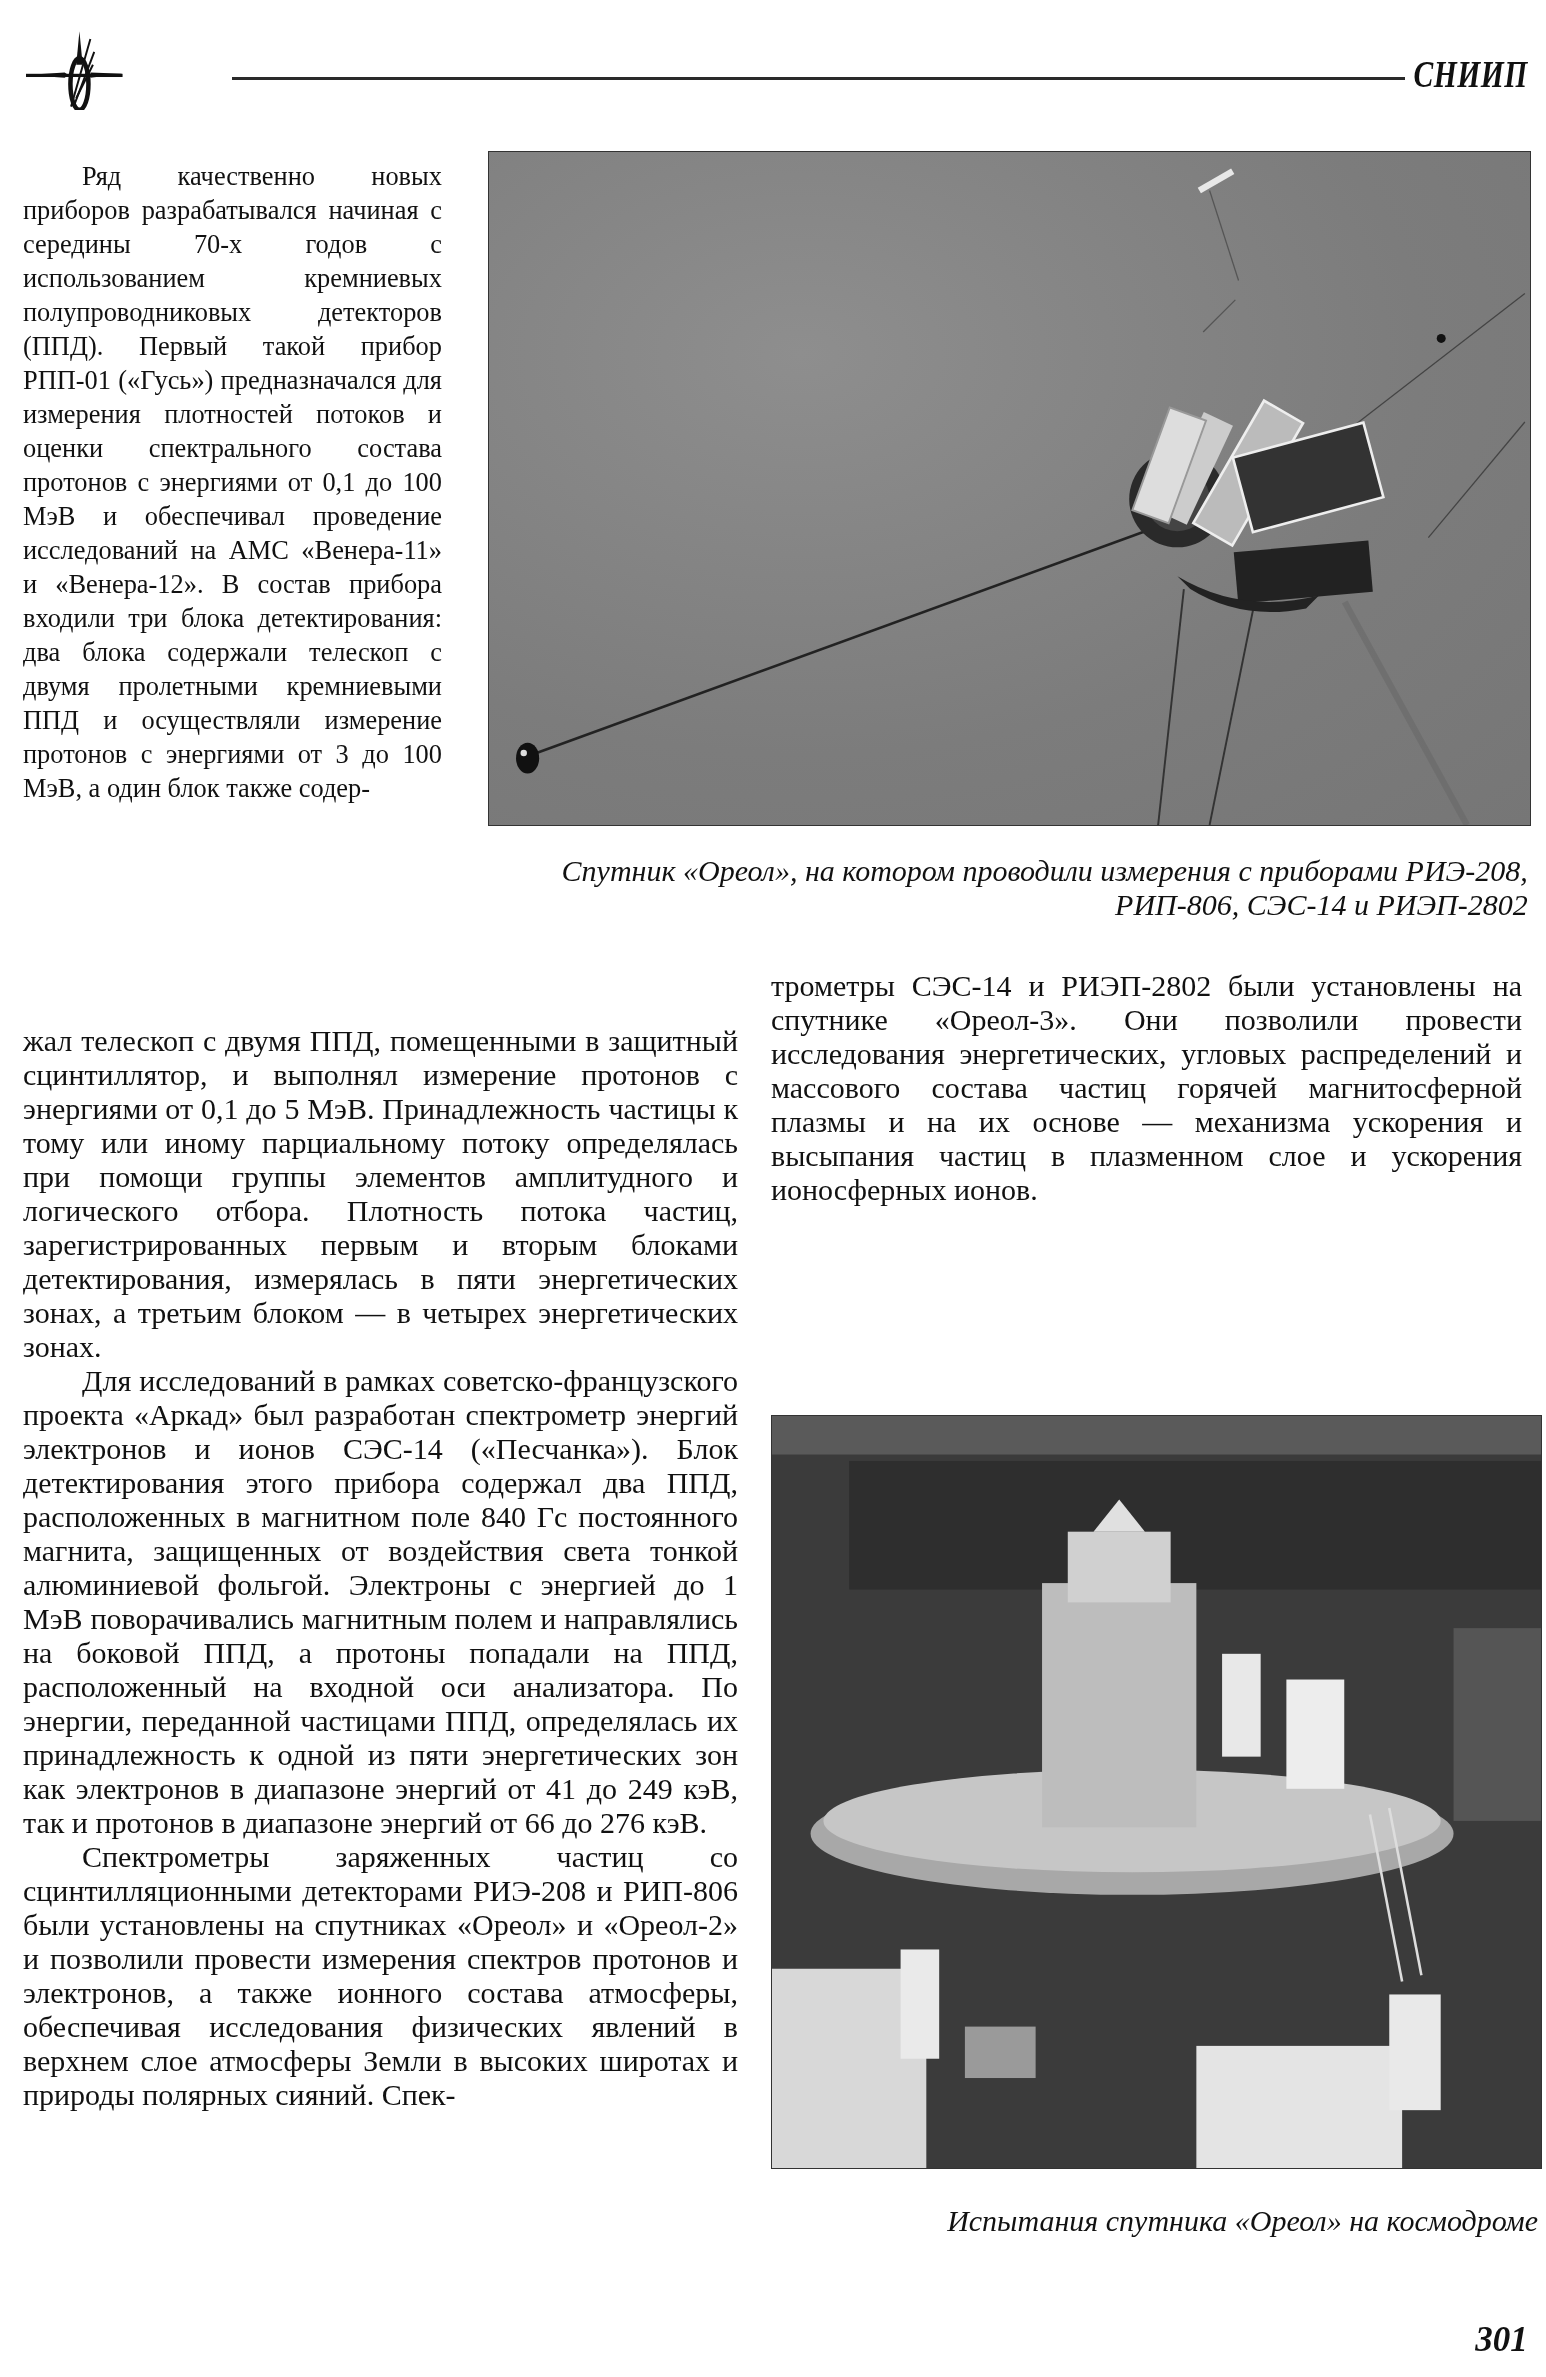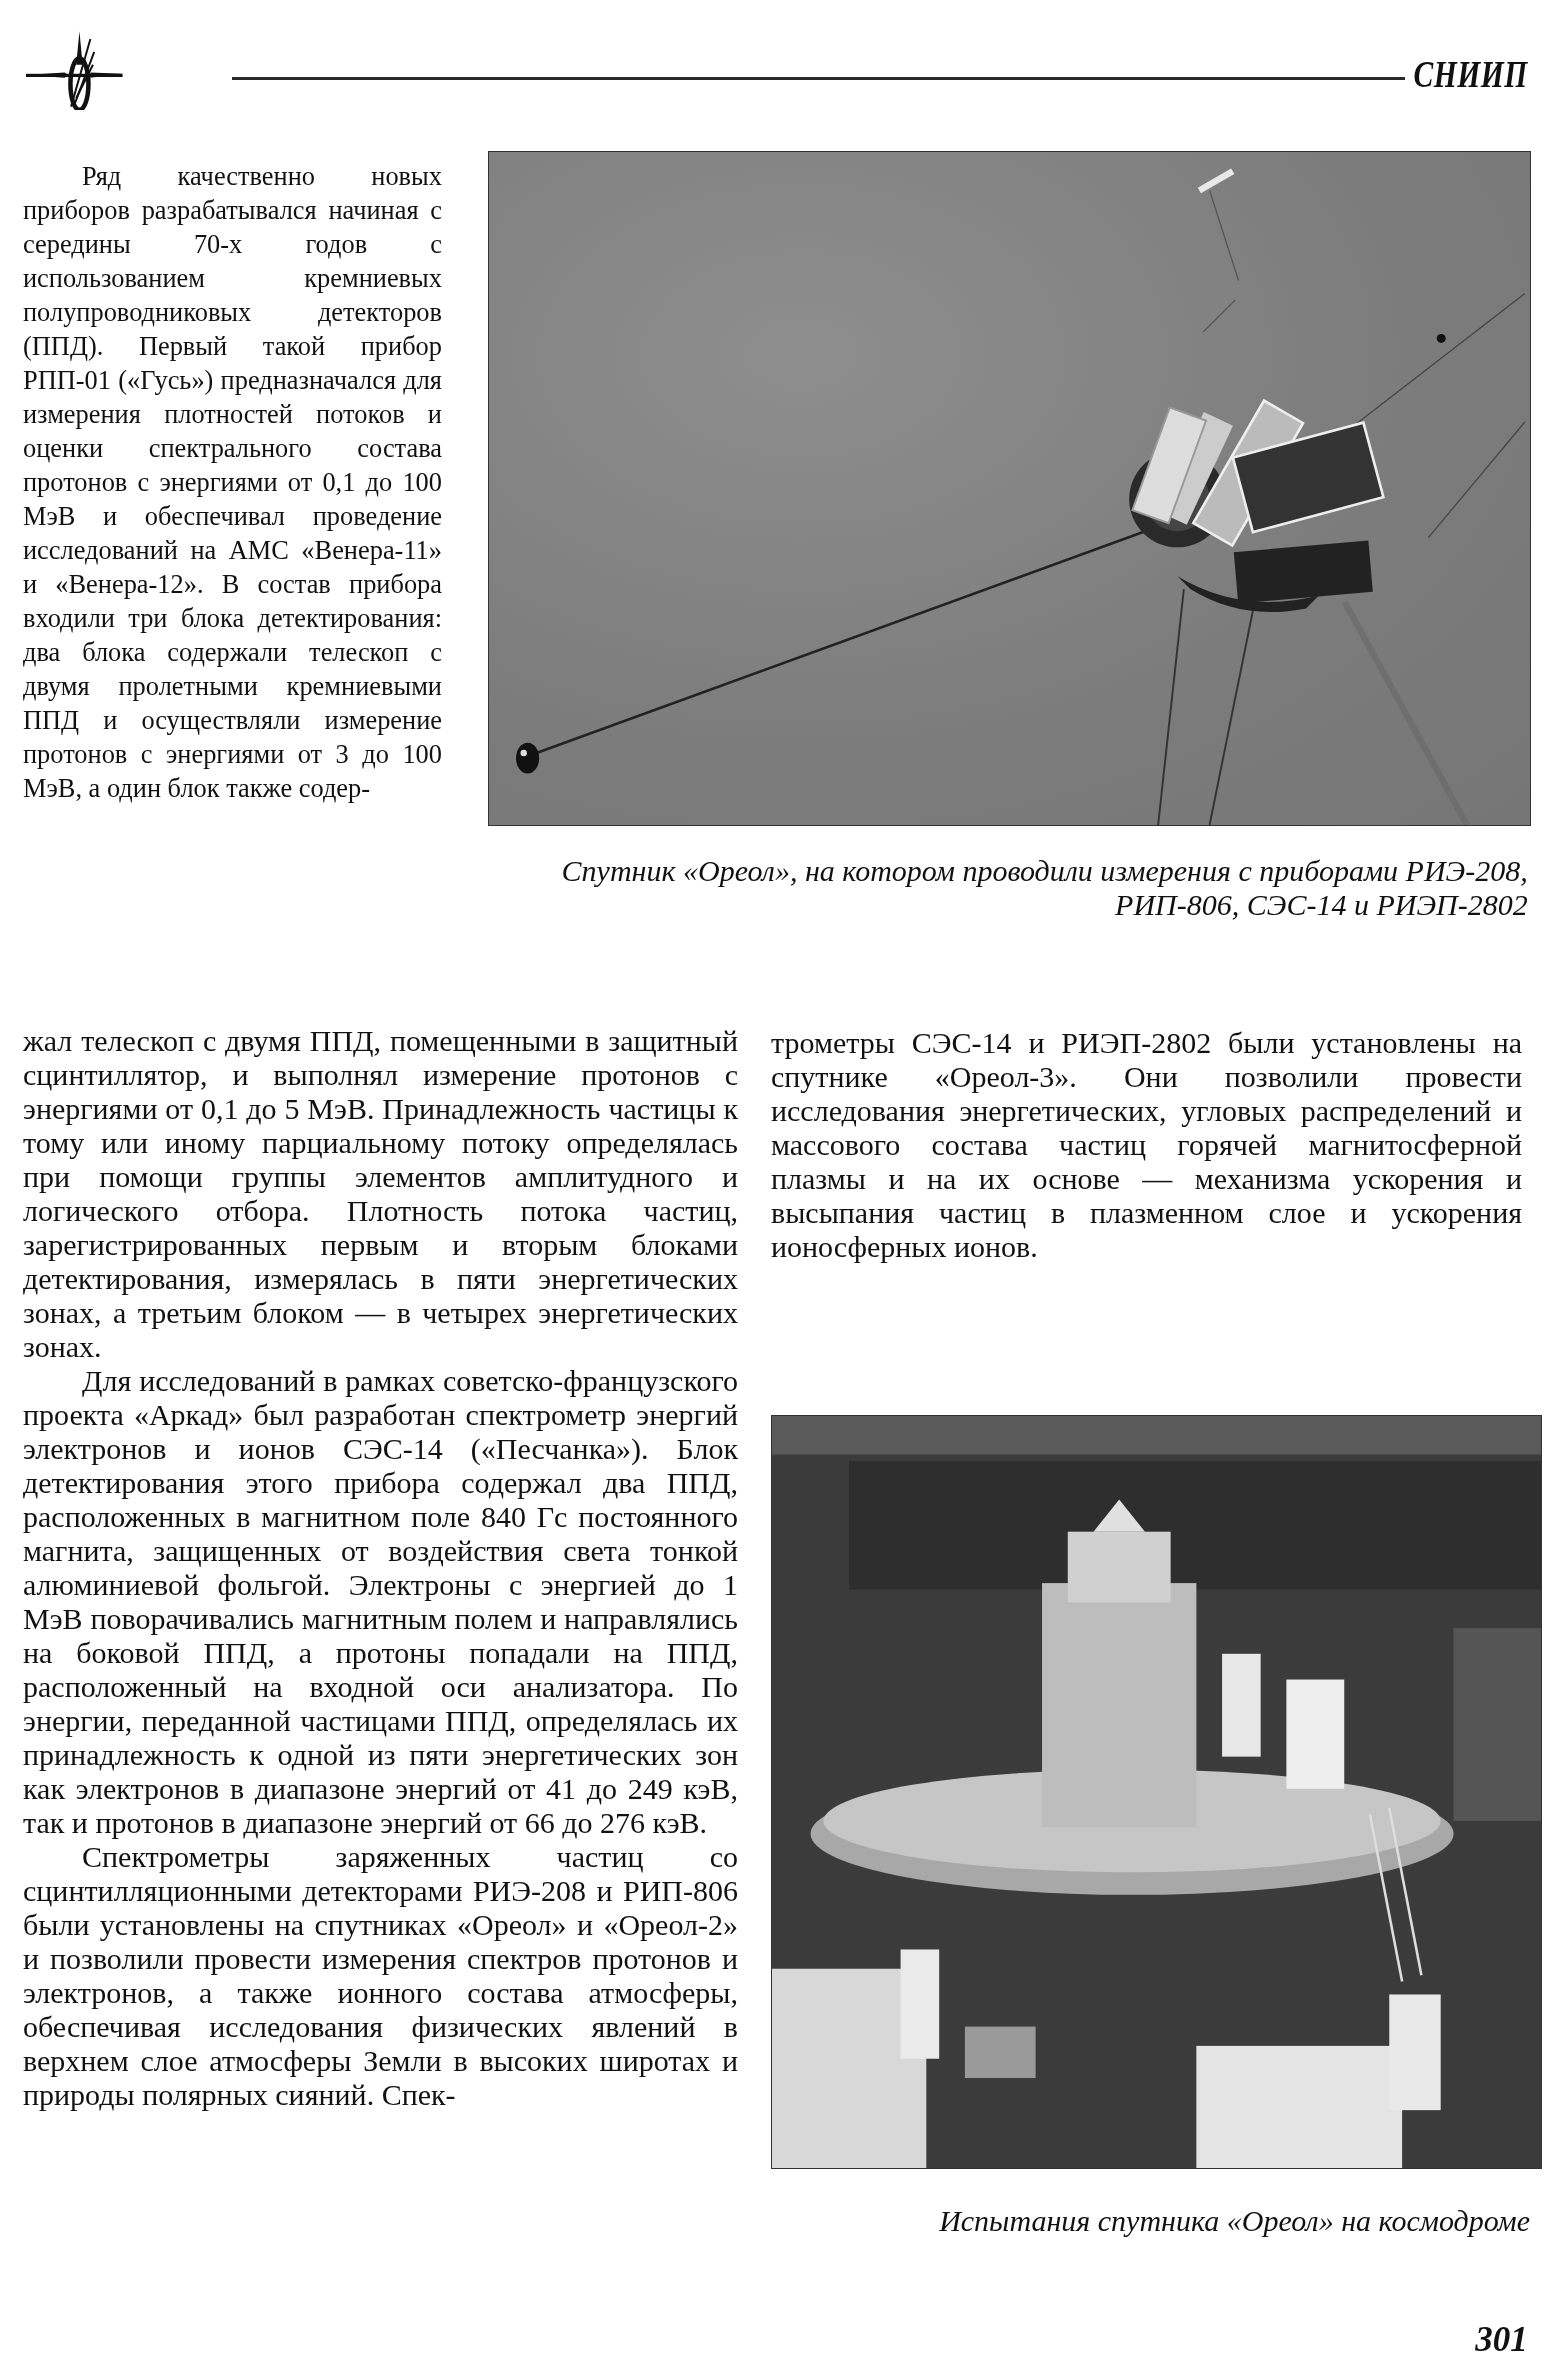--- a/index.html
+++ b/index.html
@@ -12,29 +12,29 @@
 
   
   .photo { position: absolute; border: 1.9px solid #333; box-sizing: border-box; overflow: hidden; }
   .photo-1 { left: 488px; top: 151px; width: 1043px; height: 675px; background: radial-gradient(ellipse at 30% 30%, #8e8e8e 0%, #7c7c7c 60%, #767676 100%); }
   .photo-2 { left: 771px; top: 1415px; width: 771px; height: 754px; background: #3a3a3a; }
   .photo svg { width: 100%; height: 100%; display: block; }
 
   
   .caption { position: absolute; font-family: "Liberation Serif", serif; font-style: italic; font-size: 30px; line-height: 34px; text-align: right; color: #111; }
   .caption-1 { right: 19.3px; top: 854px; width: 1057px; }
-  .caption-2 { right: 17px; top: 2204px; width: 773px; }
+  .caption-2 { right: 9px; top: 2204px; width: 773px; }
 
   
   .text { position: absolute; font-family: "Liberation Serif", serif; font-size: 30px; line-height: 34px; text-align: justify; color: #111; }
   .text p { margin: 0; text-indent: 0; }
   .text p.indent { text-indent: 59px; }
   .col-narrow { left: 23px; top: 159px; width: 419px; font-family: Liberation Serif, serif; font-size: 26.4px; line-height: 34px; }
   .col-left-lower { left: 23px; top: 1024px; width: 715px; }
-  .col-right-upper { left: 771px; top: 1026px; width: 751px; }
+  .col-right-upper { left: 771px; top: 969px; width: 751px; }
 
   .page-number { position: absolute; right: 19.3px; top: 2320px; font-family: Liberation Serif, serif; font-style: italic; font-weight: bold; font-size: 35px; color: #111; }
 </style>
 </head>
 <body>
 
 <div class="header-logo">
   <svg viewBox="0 0 320 130" width="206" height="84">
     <path d="M0 76 L60 72 L66 76 L60 80 Z" fill="#111"></path>
     <path d="M100 72 L150 74 L100 80 Z" fill="#111"></path>

